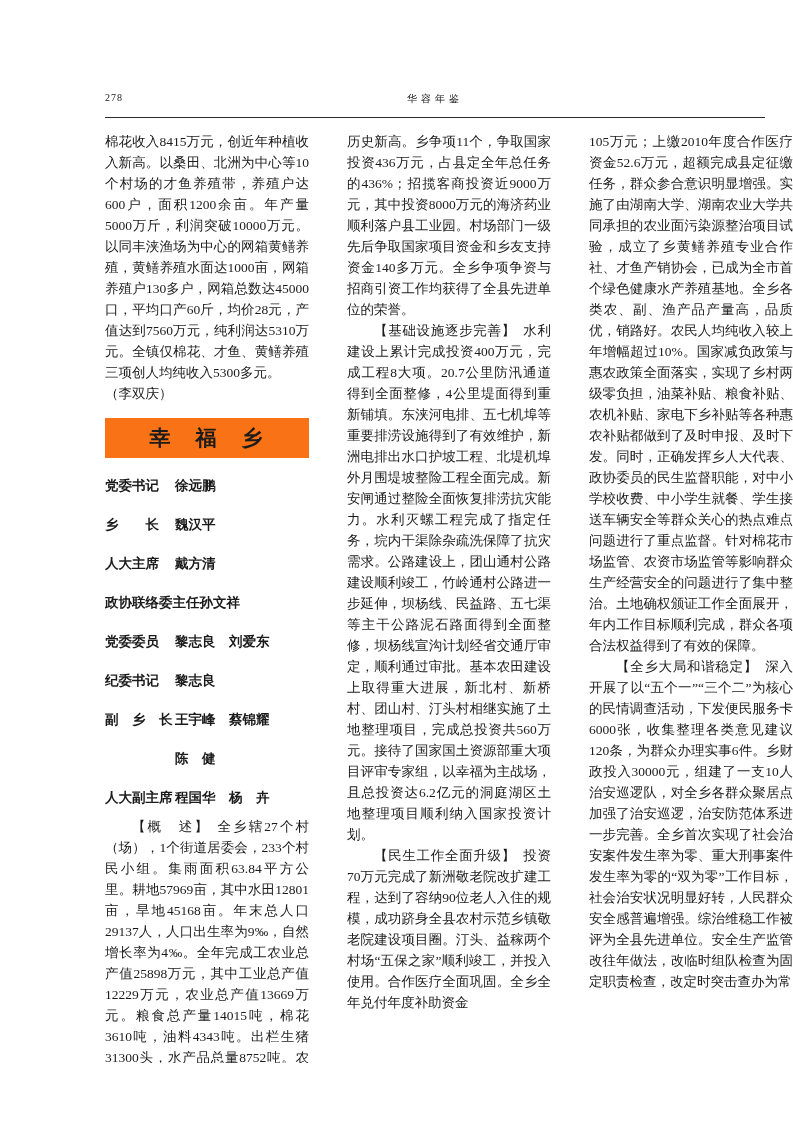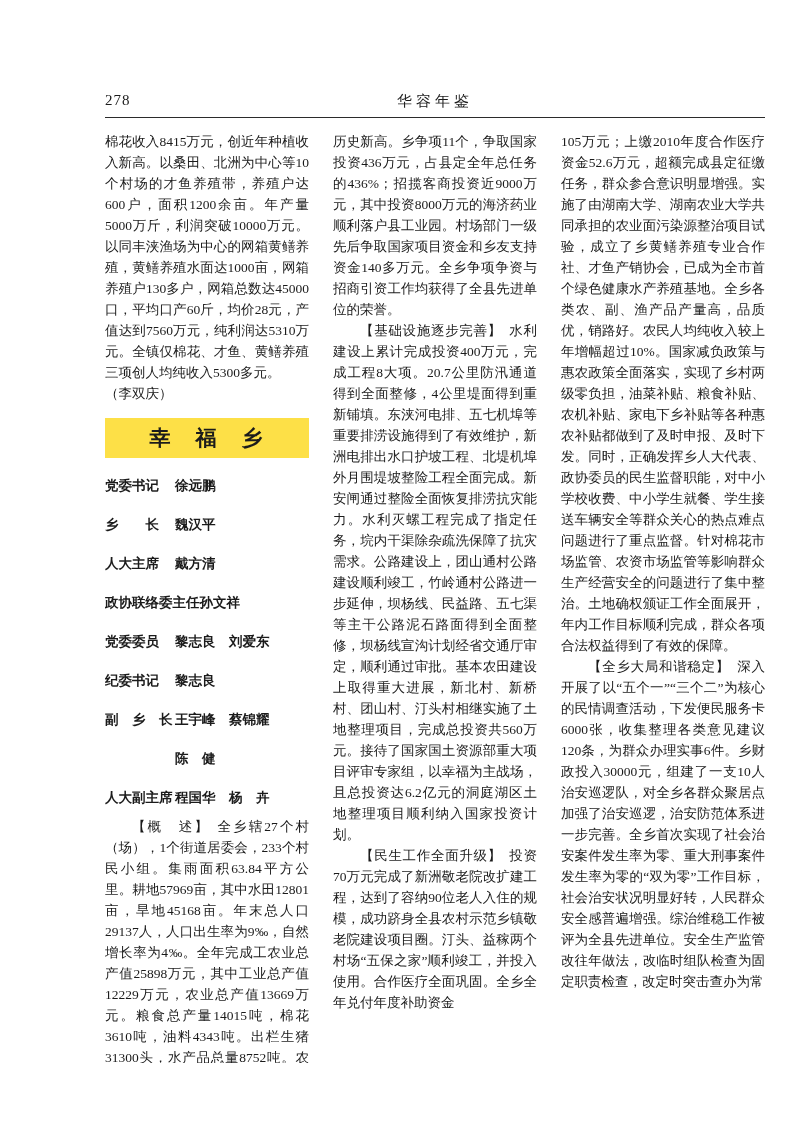--- a/index.html
+++ b/index.html
@@ -7,43 +7,43 @@
   body { font-family: "Liberation Serif", "DejaVu Serif", serif; }
   .page {
     position: relative;
     width: 793px; height: 1122px;
     margin: 0 auto;
     background: #ffffff;
     color: #1b1b1b;
     padding: 92px 28px 0 105px;
     overflow: hidden;
   }
-  .page-header { position: relative; height: 22px; font-size: 15px; }
+  .page-header { position: relative; height: 22px; font-size: 10px; }
   .page-num { position: absolute; left: 0; top: 0; letter-spacing: 1px; }
   .page-title { display: block; text-align: center; font-weight: normal; letter-spacing: 4px; }
   .rule { border-bottom: 1.6px solid #2b2b2b; margin-top: 3px; }
 
-  .cols { display: flex; gap: 24px; margin-top: 13px; }
+  .cols { display: flex; gap: 38px; margin-top: 13px; }
   .col {
     flex: 0 0 204px; width: 204px; height: 932px;
     overflow: hidden;
     font-size: 13.5px; line-height: 21px;
     text-align: justify;
   }
   .para { text-indent: 0; }
   .entry { text-indent: 2em; }
   .entry-label {
     font-family: "Liberation Sans", "DejaVu Sans", sans-serif;
     font-weight: normal;
     margin-right: 0.55em;
   }
   .byline { text-indent: 0; padding-right: 0.4em; }
 
   .section-box {
-    background: #fde047;
+    background: #f97316;
     height: 40px; line-height: 40px;
     text-align: center;
     font-size: 21px; font-weight: bold;
     font-family: "Liberation Sans", "DejaVu Sans", sans-serif;
     letter-spacing: 2px;
     margin: 14px 0 11px 0;
   }
 
   .officials { font-weight: bold; margin-bottom: 7px; }
   .off-row { line-height: 23px; white-space: nowrap; overflow: hidden; margin-top: 16px; }

